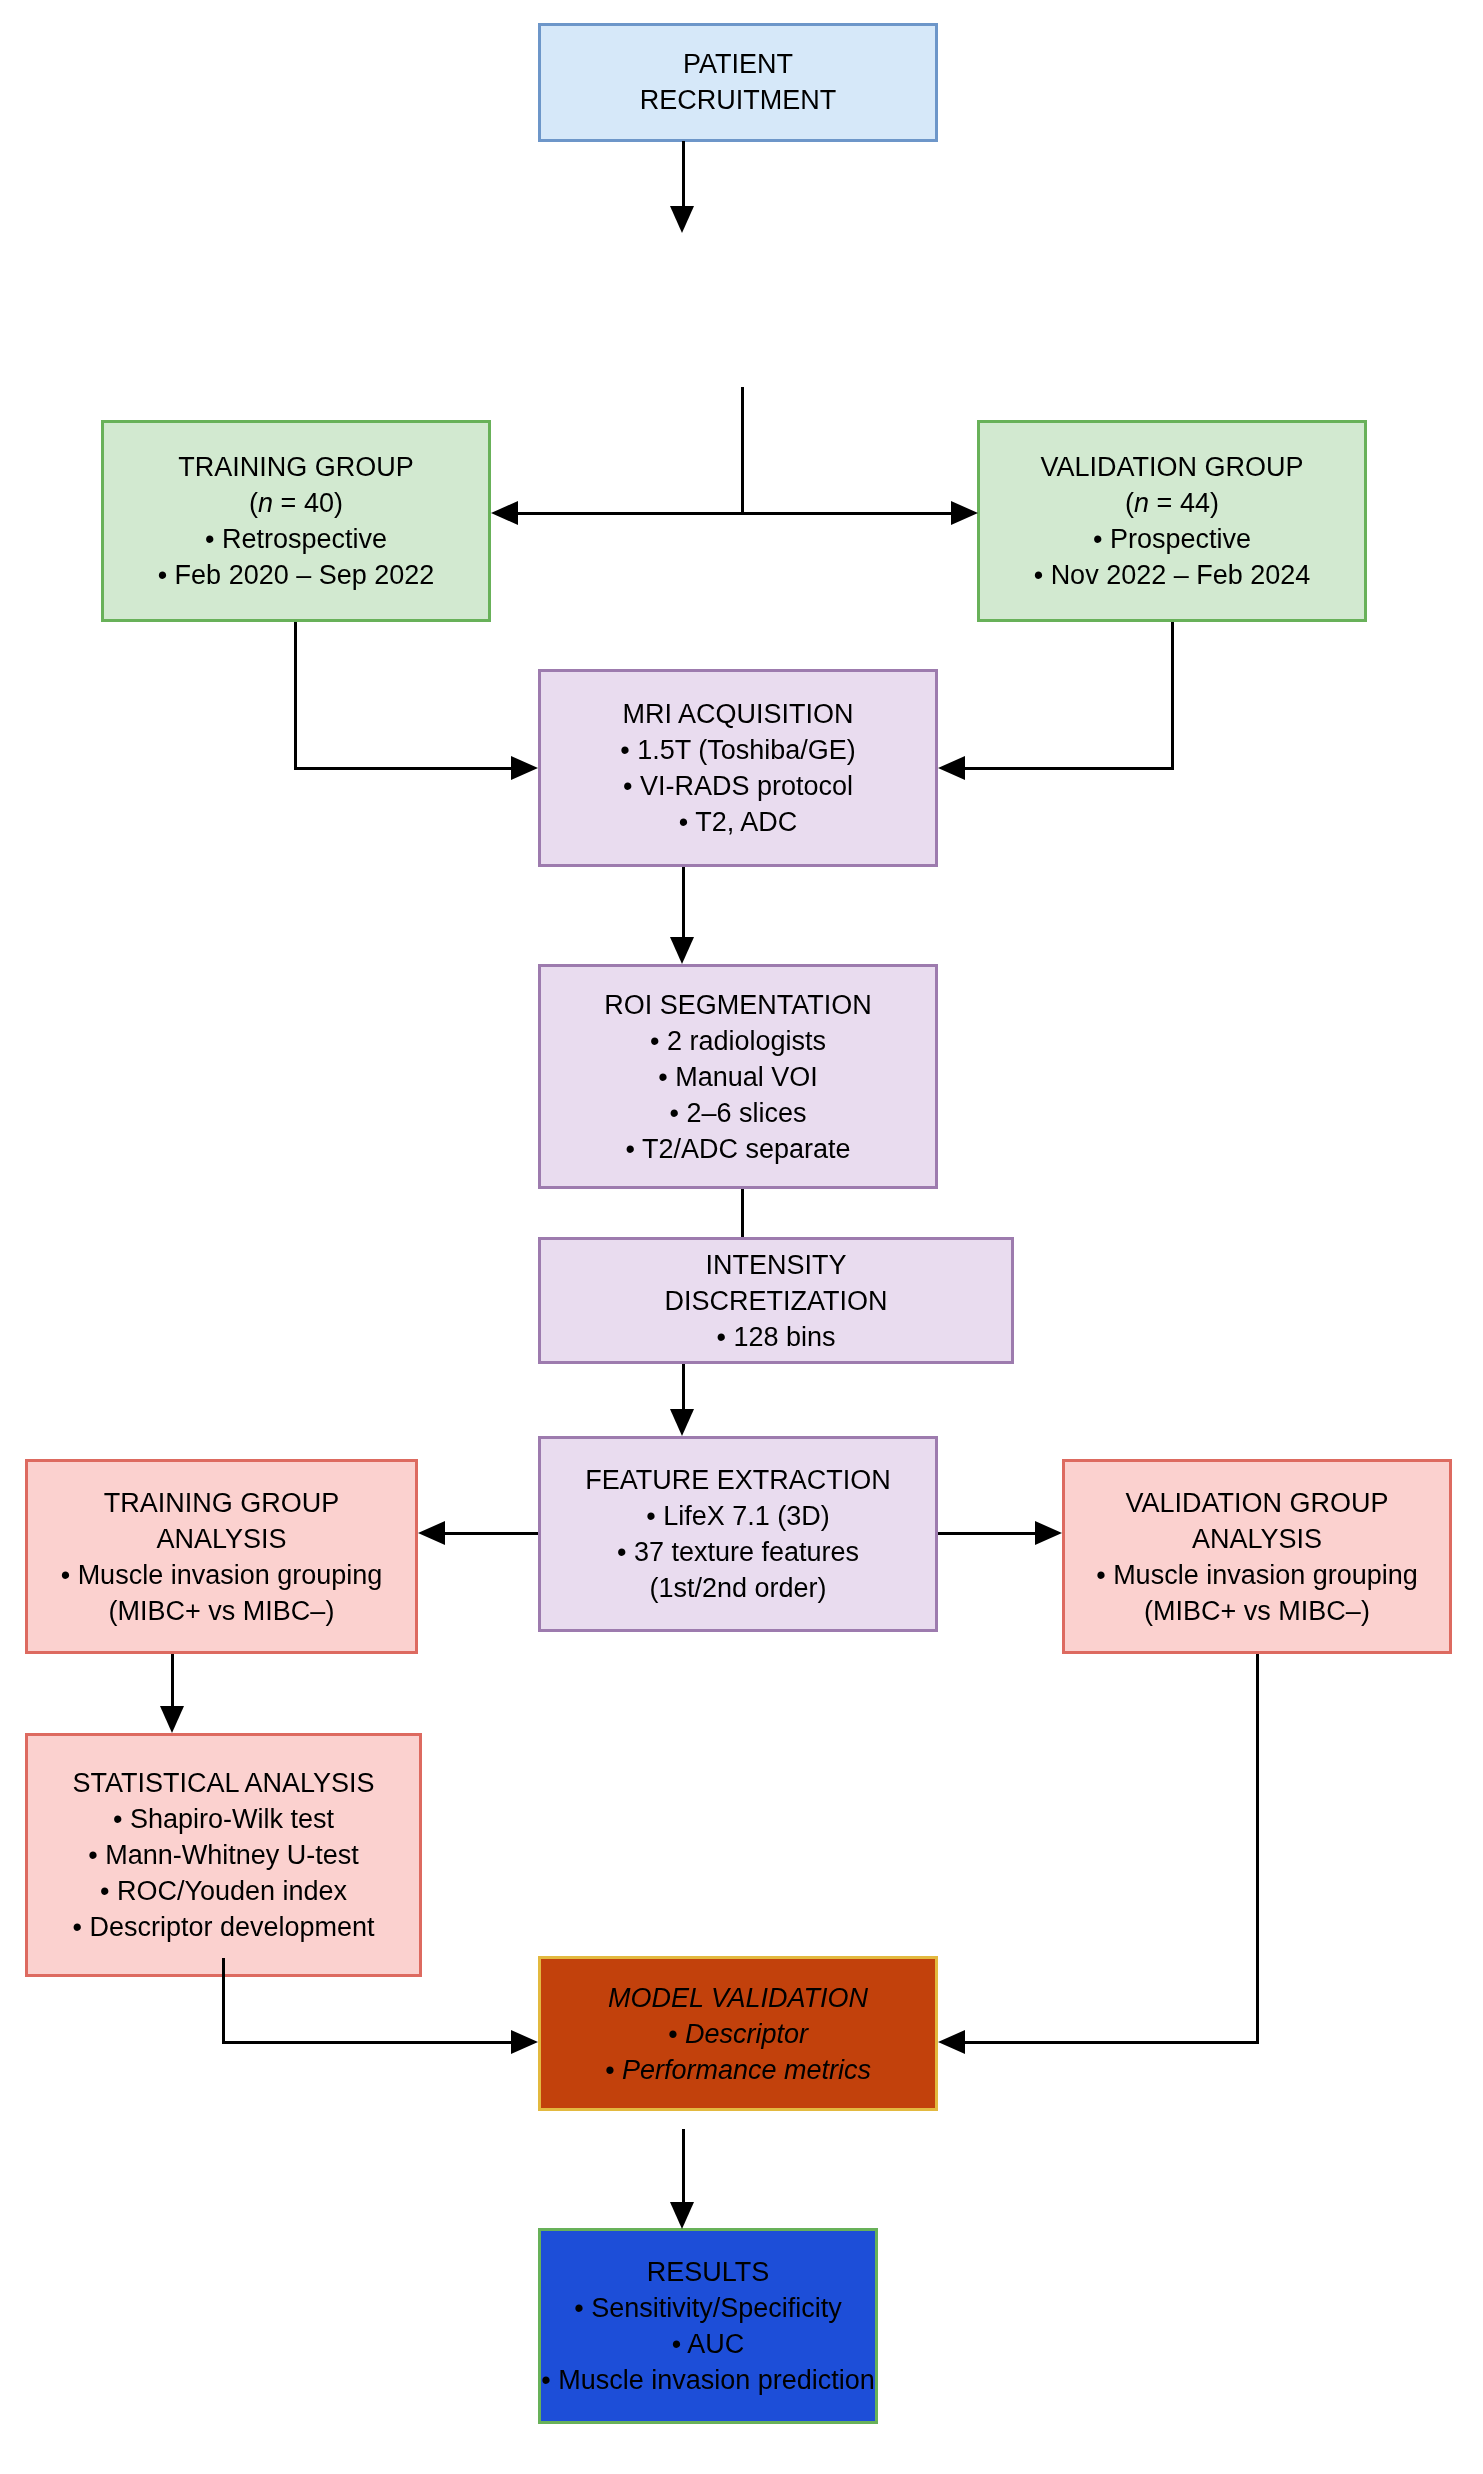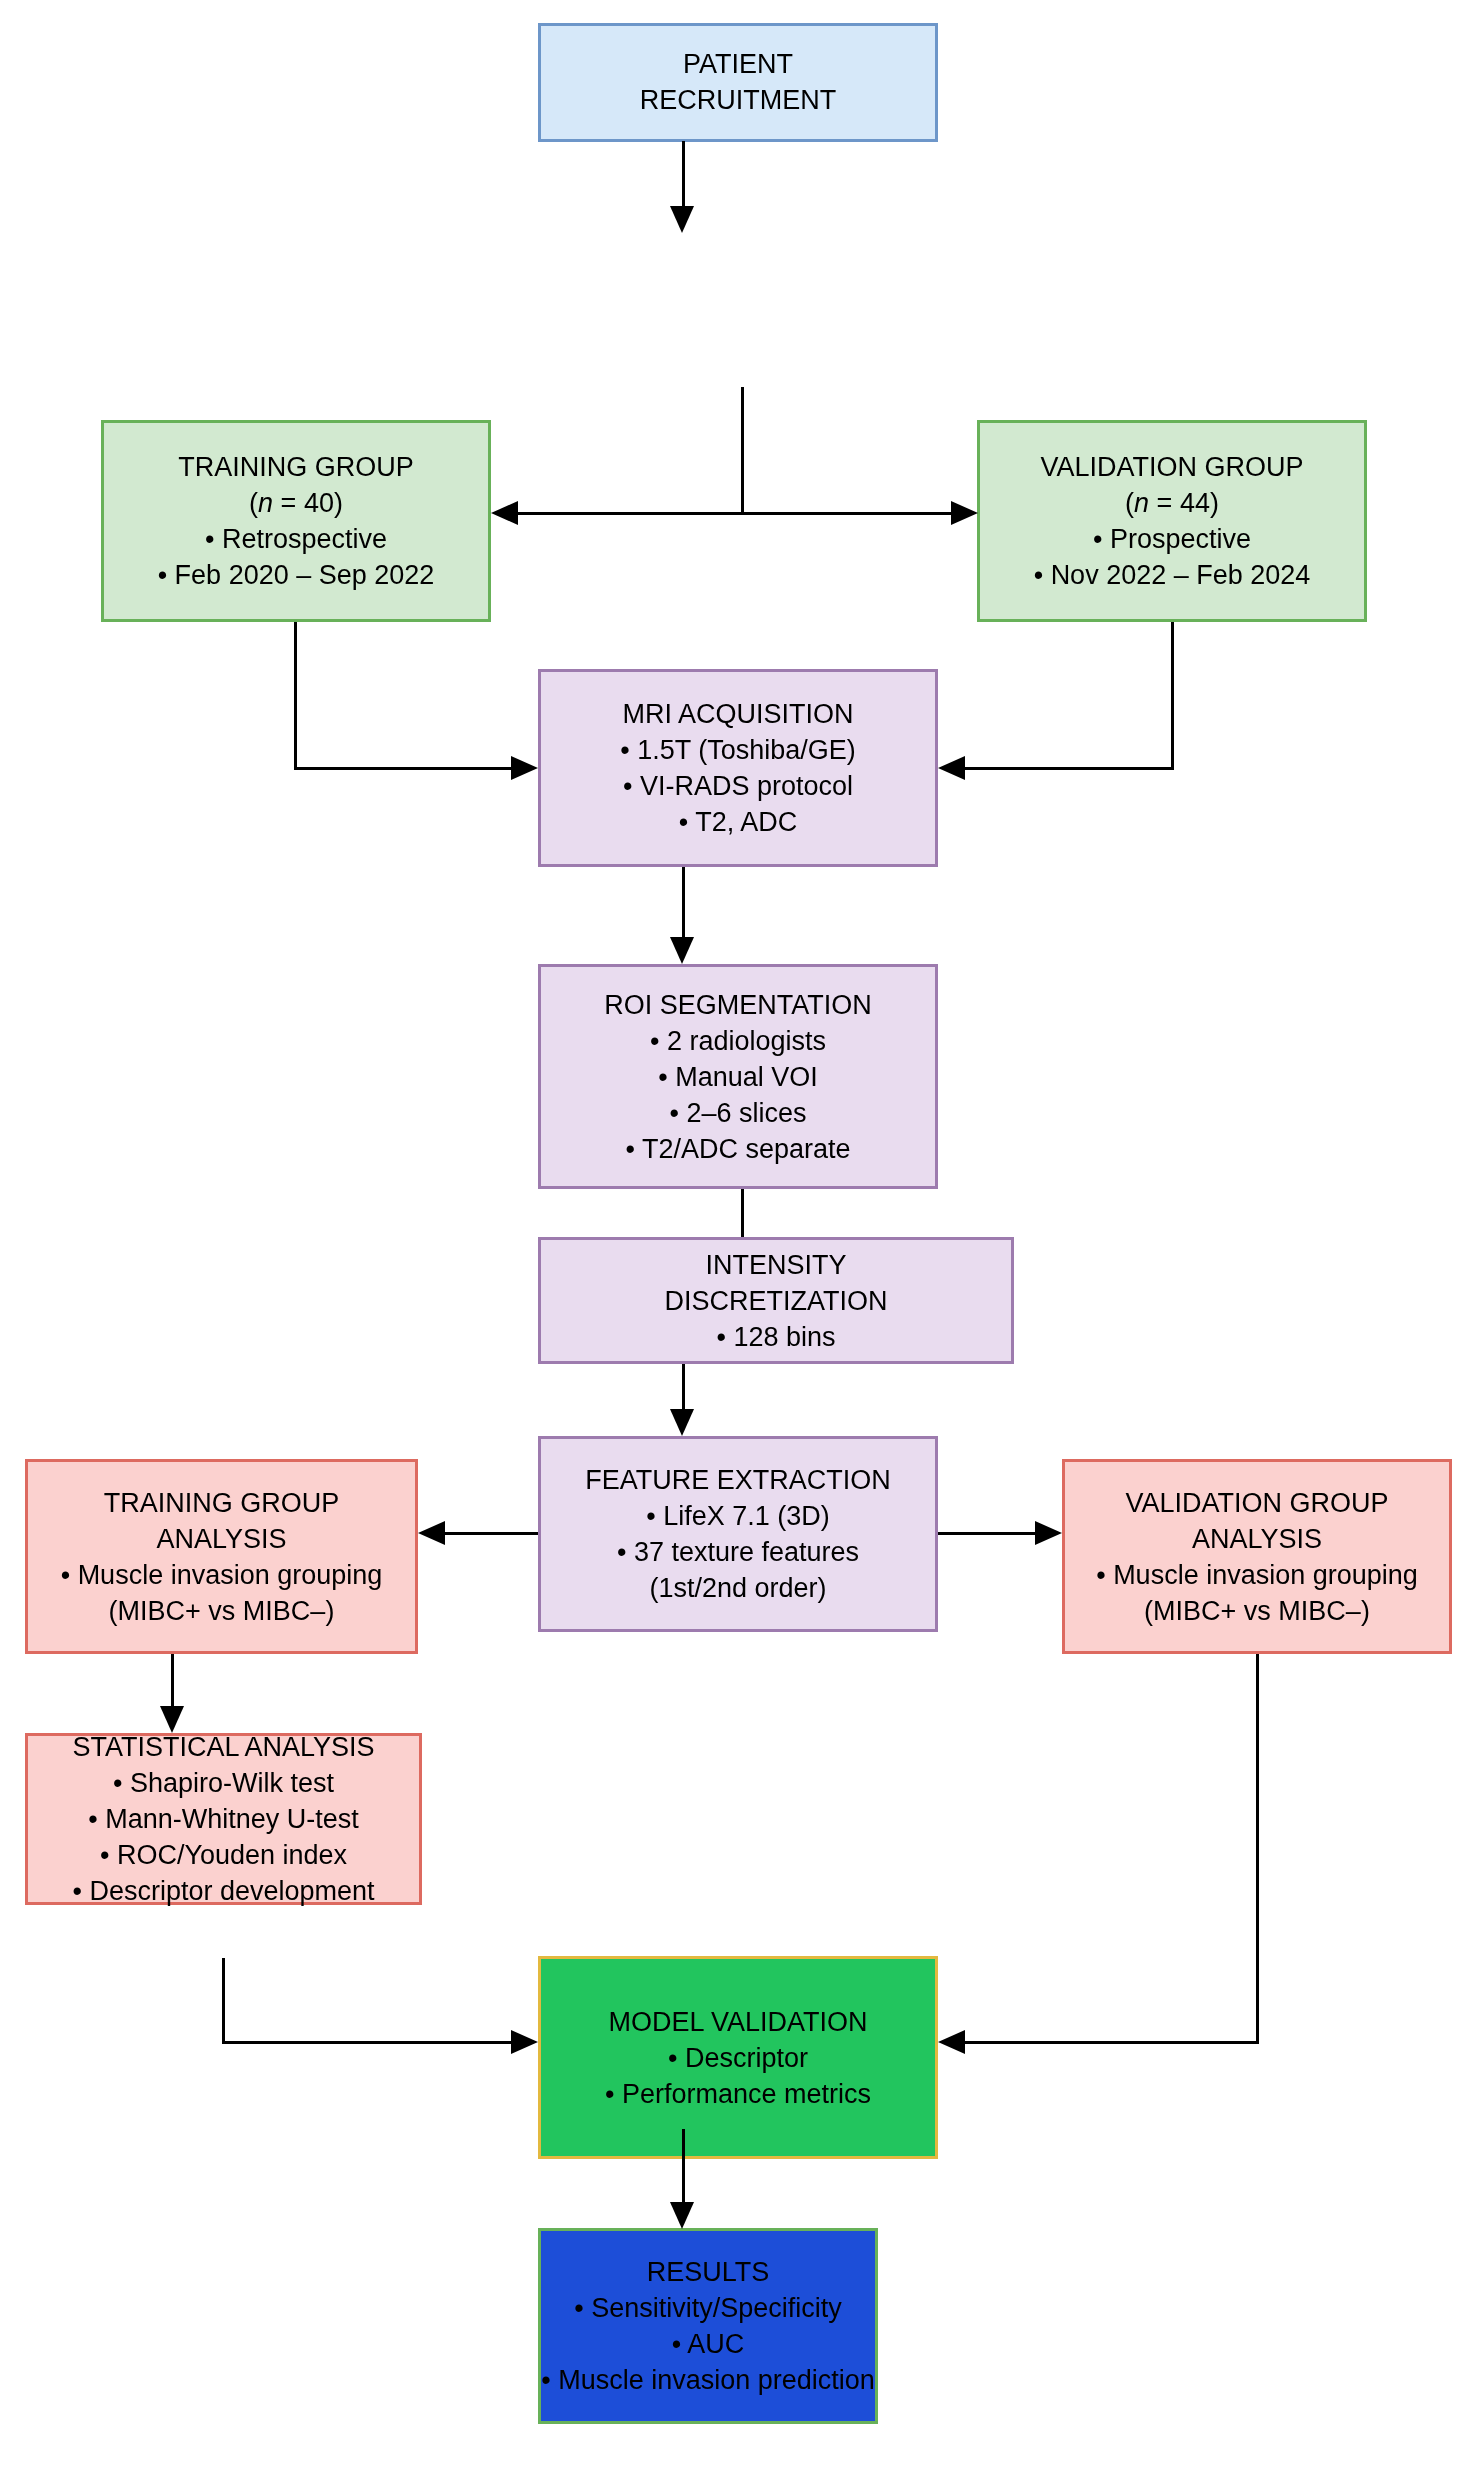--- a/index.html
+++ b/index.html
@@ -87,28 +87,28 @@
       <div class="line">ANALYSIS</div>
       <div class="line">• Muscle invasion grouping</div>
       <div class="line">(MIBC+ vs MIBC–)</div>
     </div>
   <div class="box" style="left: 1062px; top: 1459px; width: 390px; height: 195px; background: rgb(251, 209, 207); border-color: rgb(221, 106, 96);">
       <div class="line">VALIDATION GROUP</div>
       <div class="line">ANALYSIS</div>
       <div class="line">• Muscle invasion grouping</div>
       <div class="line">(MIBC+ vs MIBC–)</div>
     </div>
-  <div class="box" style="left: 25px; top: 1733px; width: 397px; height: 172px; background: rgb(251, 209, 207); border-color: rgb(221, 106, 96);">
+  <div class="box" style="left: 25px; top: 1733px; width: 397px; height: 244px; background: rgb(251, 209, 207); border-color: rgb(221, 106, 96);">
       <div class="line">STATISTICAL ANALYSIS</div>
       <div class="line">• Shapiro-Wilk test</div>
       <div class="line">• Mann-Whitney U-test</div>
       <div class="line">• ROC/Youden index</div>
       <div class="line">• Descriptor development</div>
     </div>
-  <div class="box" style="left: 538px; top: 1956px; width: 400px; height: 203px; background: #22c55e; border-color: rgb(227, 185, 63);">
+  <div class="box" style="left: 538px; top: 1956px; width: 400px; height: 155px; background: #c2410c; border-color: rgb(227, 185, 63); font-style: italic;">
       <div class="line">MODEL VALIDATION</div>
       <div class="line">• Descriptor</div>
       <div class="line">• Performance metrics</div>
     </div>
   <div class="box" style="left: 538px; top: 2228px; width: 340px; height: 196px; background: #1d4ed8; border-color: rgb(104, 177, 89);">
       <div class="line">RESULTS</div>
       <div class="line">• Sensitivity/Specificity</div>
       <div class="line">• AUC</div>
       <div class="line">• Muscle invasion prediction</div>
     </div>

